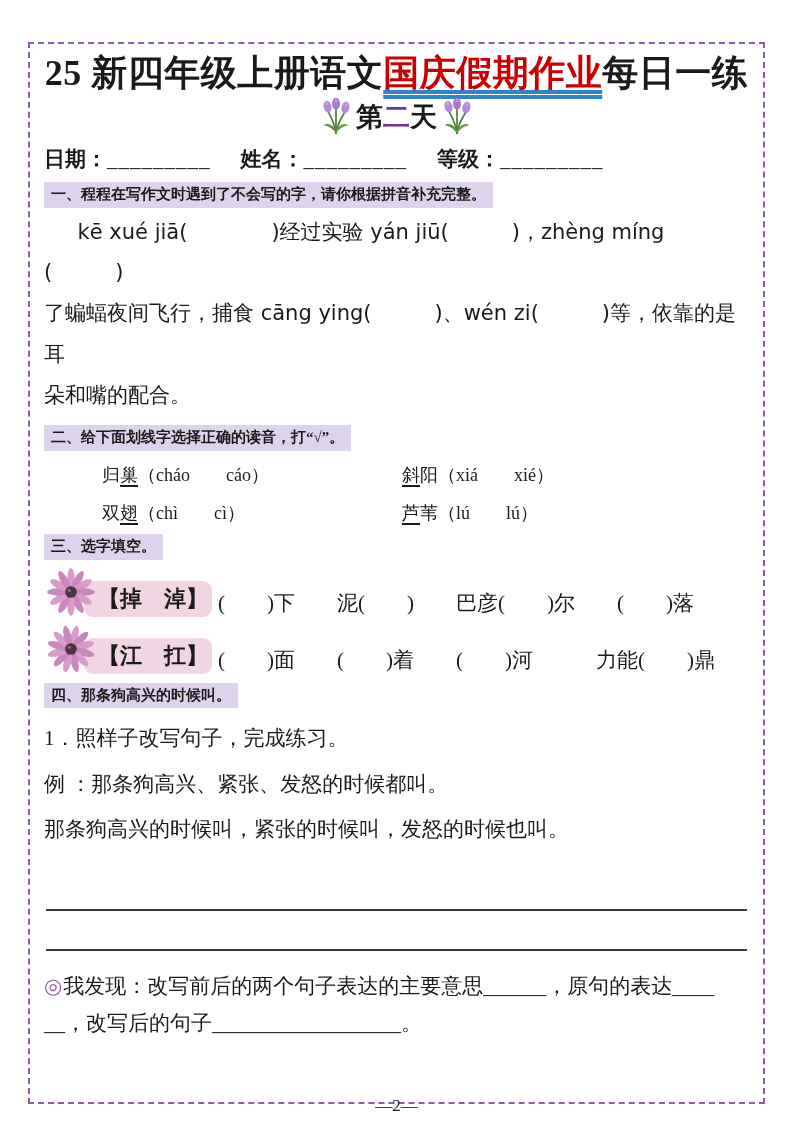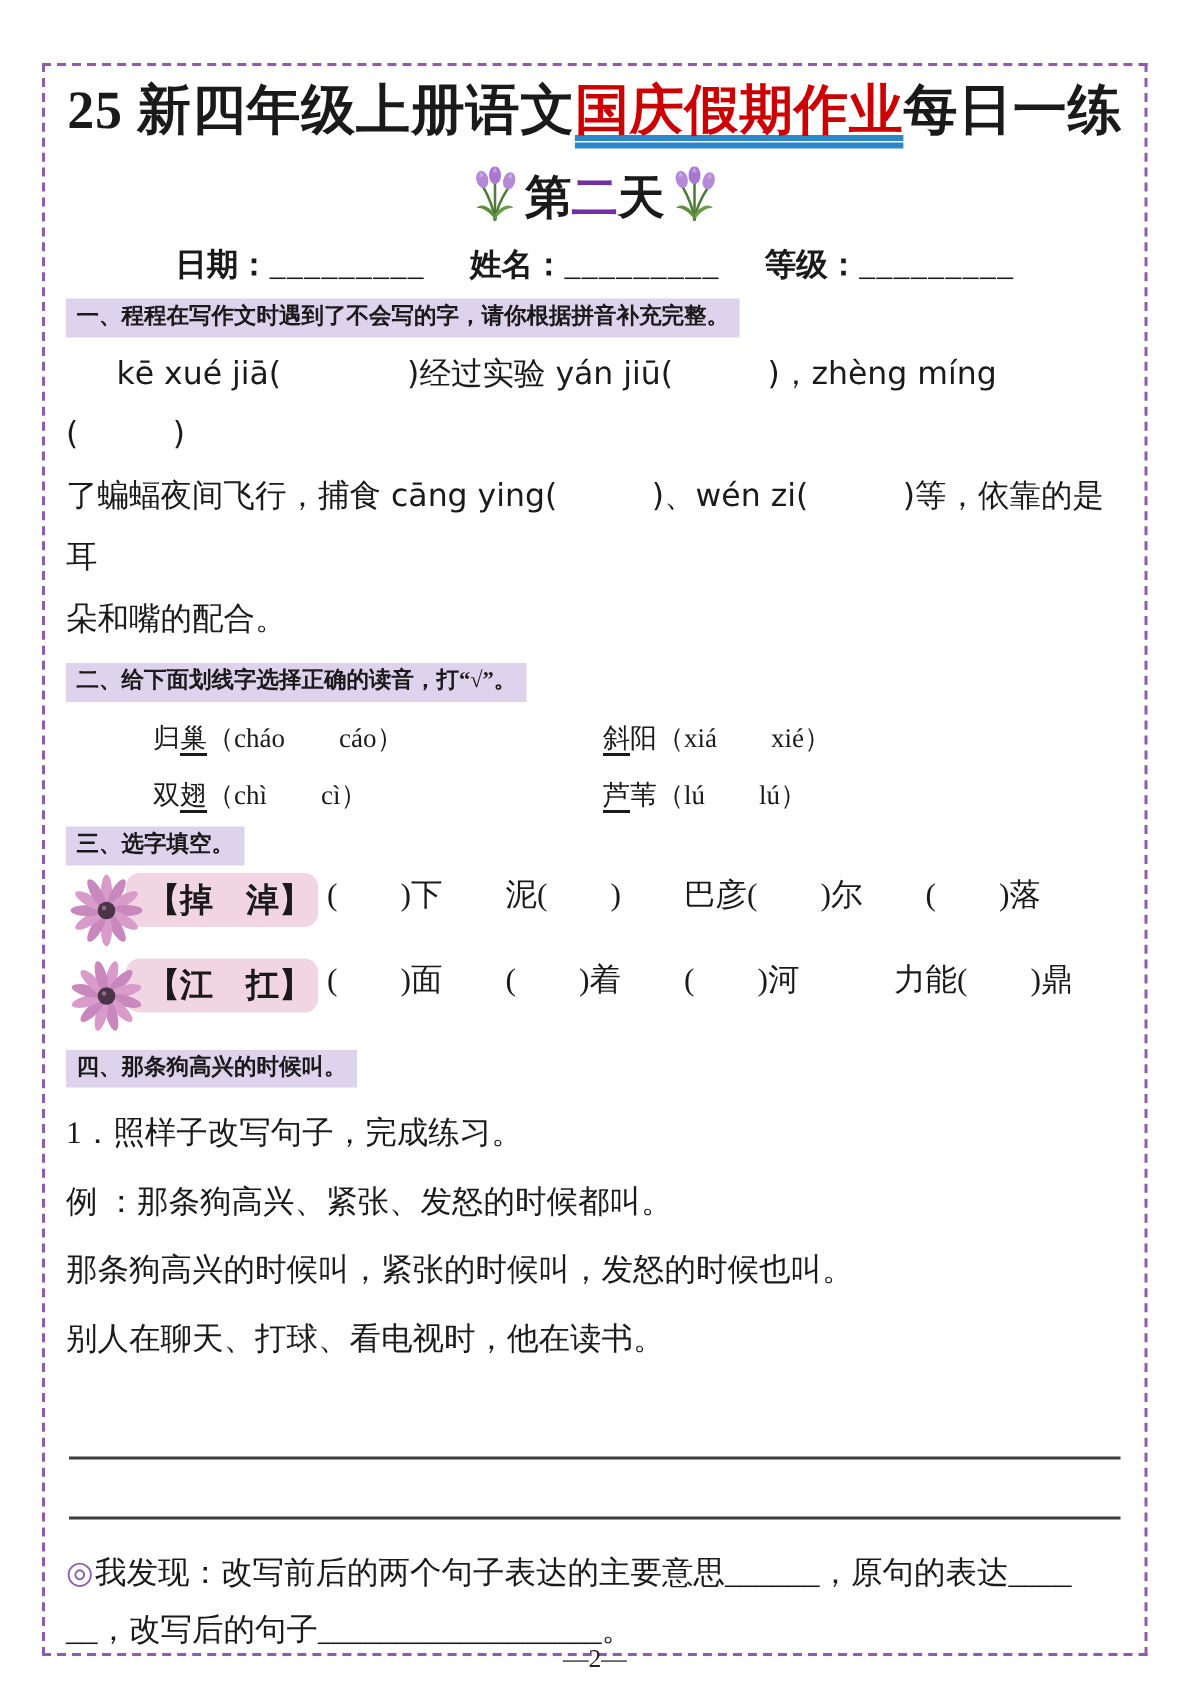--- a/index.html
+++ b/index.html
@@ -25,44 +25,44 @@
     text-align:center;font-size:36px;font-weight:bold;line-height:1.3;
     letter-spacing:0.5px;white-space:nowrap;margin-top:2px;
   }
   .title-red{
     color:var(--title-red);
     text-decoration:underline double var(--underline-blue);
     text-decoration-thickness:3.5px;
     text-underline-offset:5px;
   }
   .subtitle{
-    display:flex;justify-content:center;gap:3px;
-    font-size:31px;font-weight:bold;margin-top:14px;
+    display:flex;align-items:center;justify-content:center;gap:3px;
+    font-size:27px;font-weight:bold;margin-top:1px;
   }
   .day-num{color:var(--day-purple);}
   .flower-bouquet{width:34px;height:38px;}
   .info-line{
-    display:flex;justify-content:center;gap:30px;
+    display:flex;gap:30px;
     font-size:21px;font-weight:bold;margin:9px 0 4px 0;
   }
   .info-blank{font-weight:normal;letter-spacing:1px;}
   .sec-header{
     display:table;background:var(--header-highlight);
     font-size:15px;font-weight:bold;line-height:1.45;
     padding:2px 7px;margin:9px 0 4px 0;
   }
   .q1-body{font-size:21px;line-height:1.95;font-family:"DejaVu Sans","Liberation Sans",sans-serif;}
   .q1-line-indent{text-indent:1.6em;}
   .q2-grid{
     display:grid;grid-template-columns:300px auto;
     row-gap:14px;font-size:18px;
     padding-left:58px;margin:12px 0 6px 0;
   }
   .u-char{text-decoration:underline;text-underline-offset:4px;text-decoration-thickness:1.5px;}
-  .q3-row{display:flex;align-items:flex-start;font-size:21px;margin:5px 0 5px 2px;height:52px;}
+  .q3-row{display:flex;align-items:flex-end;font-size:21px;margin:5px 0 5px 2px;height:52px;}
   .flower-aster{width:50px;height:50px;margin-right:-12px;position:relative;z-index:2;flex:0 0 auto;}
   .pill{
     background:var(--pink-highlight);border-radius:9px;
     font-weight:bold;font-size:22px;padding:3px 4px 3px 14px;
     position:relative;z-index:1;white-space:nowrap;
   }
   .fill-text{margin-left:6px;white-space:nowrap;font-size:21px;}
   .q4-line{font-size:21px;line-height:1.45;margin-top:15px;}
   .write-line{border-bottom:2px solid var(--line-dark);height:40px;margin:0 2px;}
   .discover{font-size:21px;line-height:1.5;margin-top:20px;}
@@ -218,21 +218,20 @@
         <circle cx="21.5" cy="21.5" r="1.4" fill="#8a6f86"></circle>
       </svg>
       <span class="pill">【江　扛】</span>
       <span class="fill-text">(　　)面　　(　　)着　　(　　)河　　　力能(　　)鼎</span>
     </div>
 
     <div class="sec-header">四、那条狗高兴的时候叫。</div>
     <div class="q4-line">1．照样子改写句子，完成练习。</div>
     <div class="q4-line">例 ：那条狗高兴、紧张、发怒的时候都叫。</div>
     <div class="q4-line">那条狗高兴的时候叫，紧张的时候叫，发怒的时候也叫。</div>
-    <div class="q4-line">别人在聊天、打球、看电视时，他在读书。</div>
 
     <div class="write-line" style="margin-top:26px;"></div>
     <div class="write-line"></div>
 
     <div class="discover"><span class="discover-bullet">◎</span><span>我发现：改写前后的两个句子表达的主要意思______，原句的表达____</span></div>
     <div class="discover" style="margin-top:6px;">__，改写后的句子__________________。</div>
 
   </div>
 
   <div class="pagenum">—2—</div>

